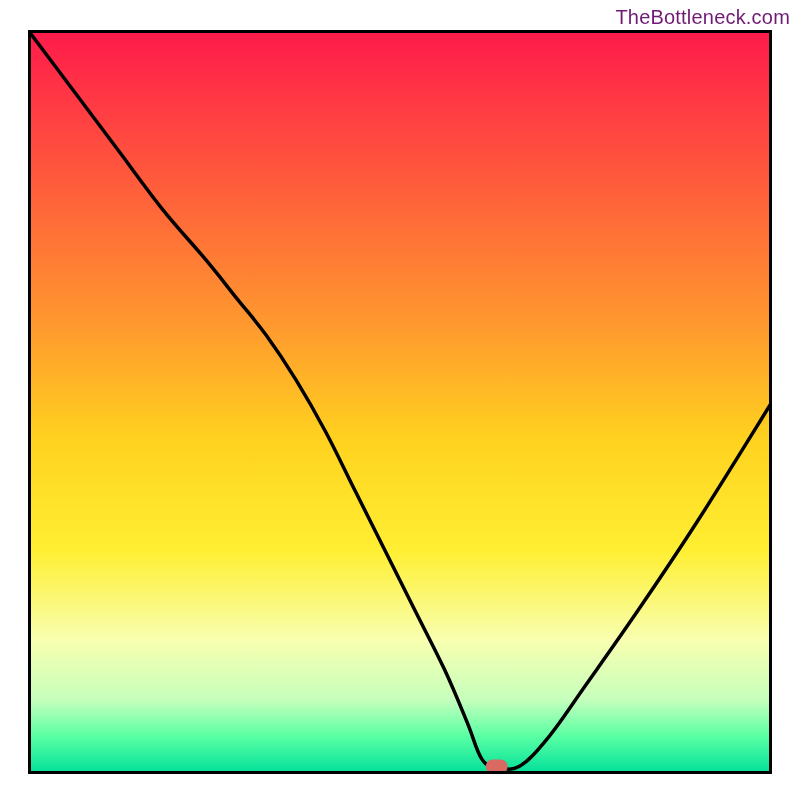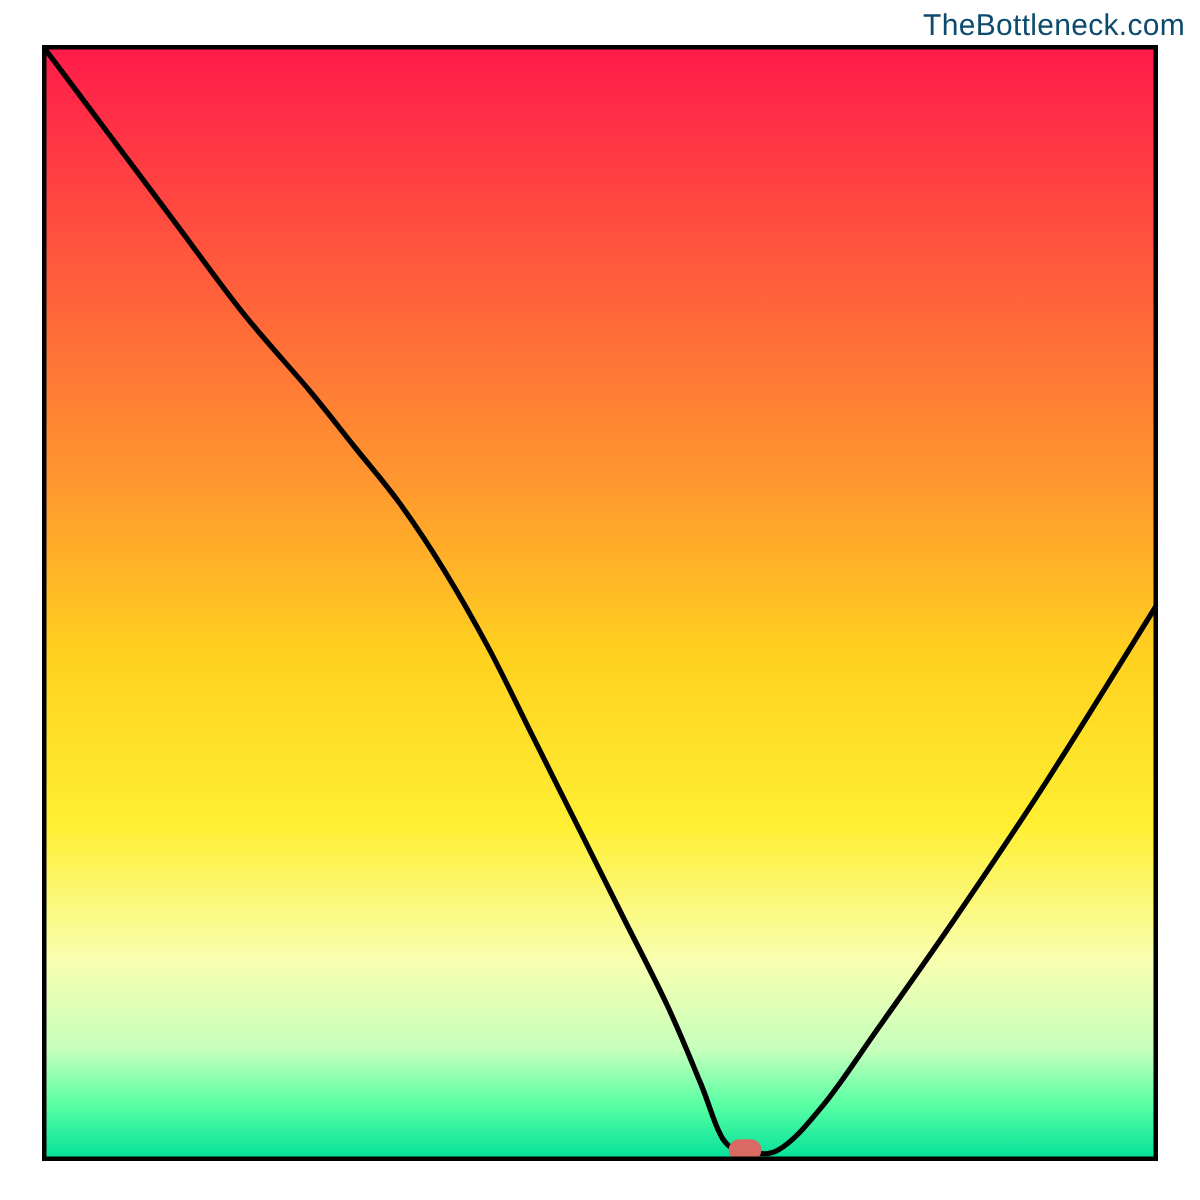--- a/index.html
+++ b/index.html
@@ -13,21 +13,21 @@
   .container {
     position: relative;
     width: 800px;
     height: 800px;
   }
   .watermark {
     position: absolute;
     top: 6px;
     right: 10px;
     font-size: 20px;
-    color: #0c4a6e;
+    color: #701a75;
     font-weight: 500;
     letter-spacing: 0.2px;
     z-index: 10;
   }
   .plot-frame {
     position: absolute;
     left: 28px;
     top: 30px;
     width: 744px;
     height: 744px;

